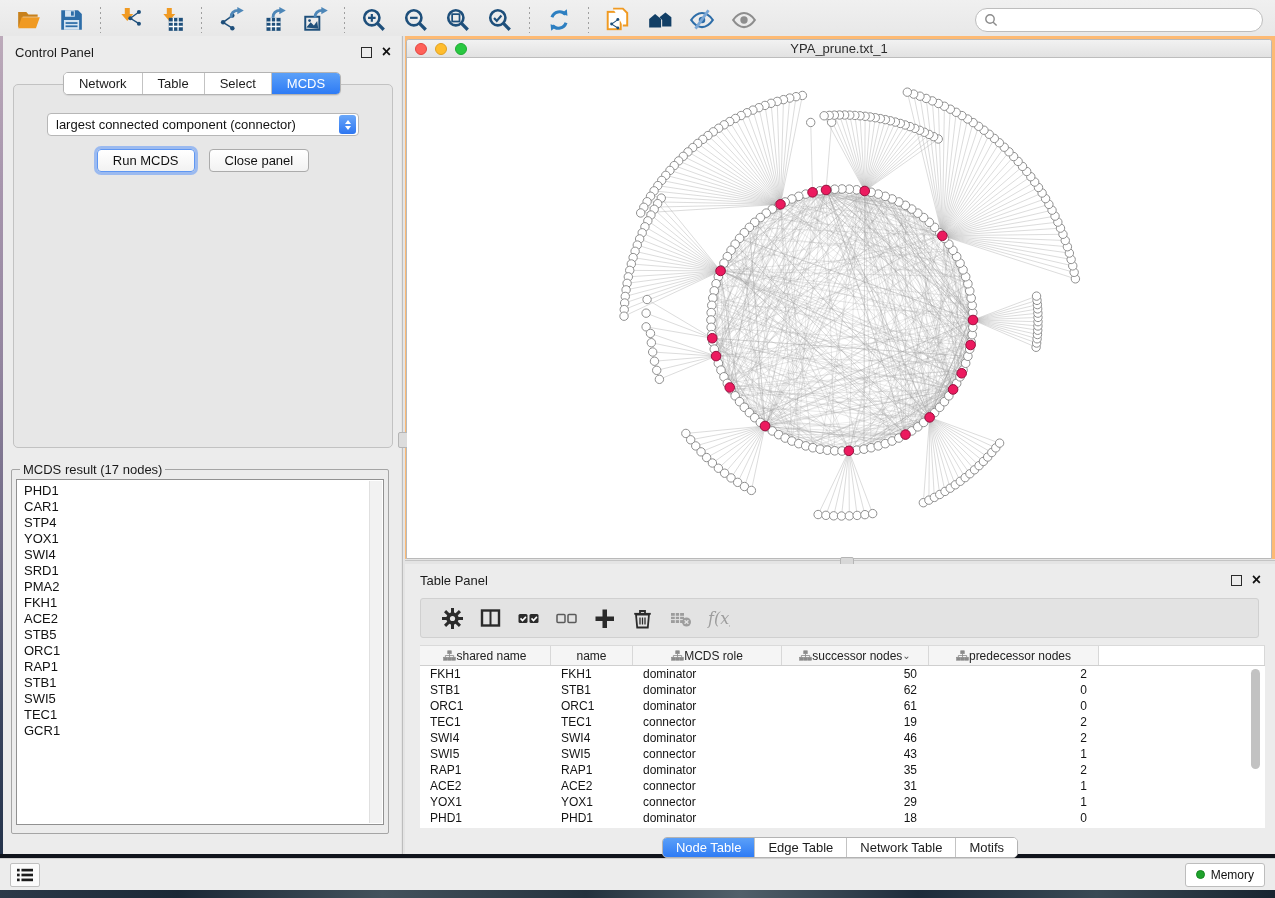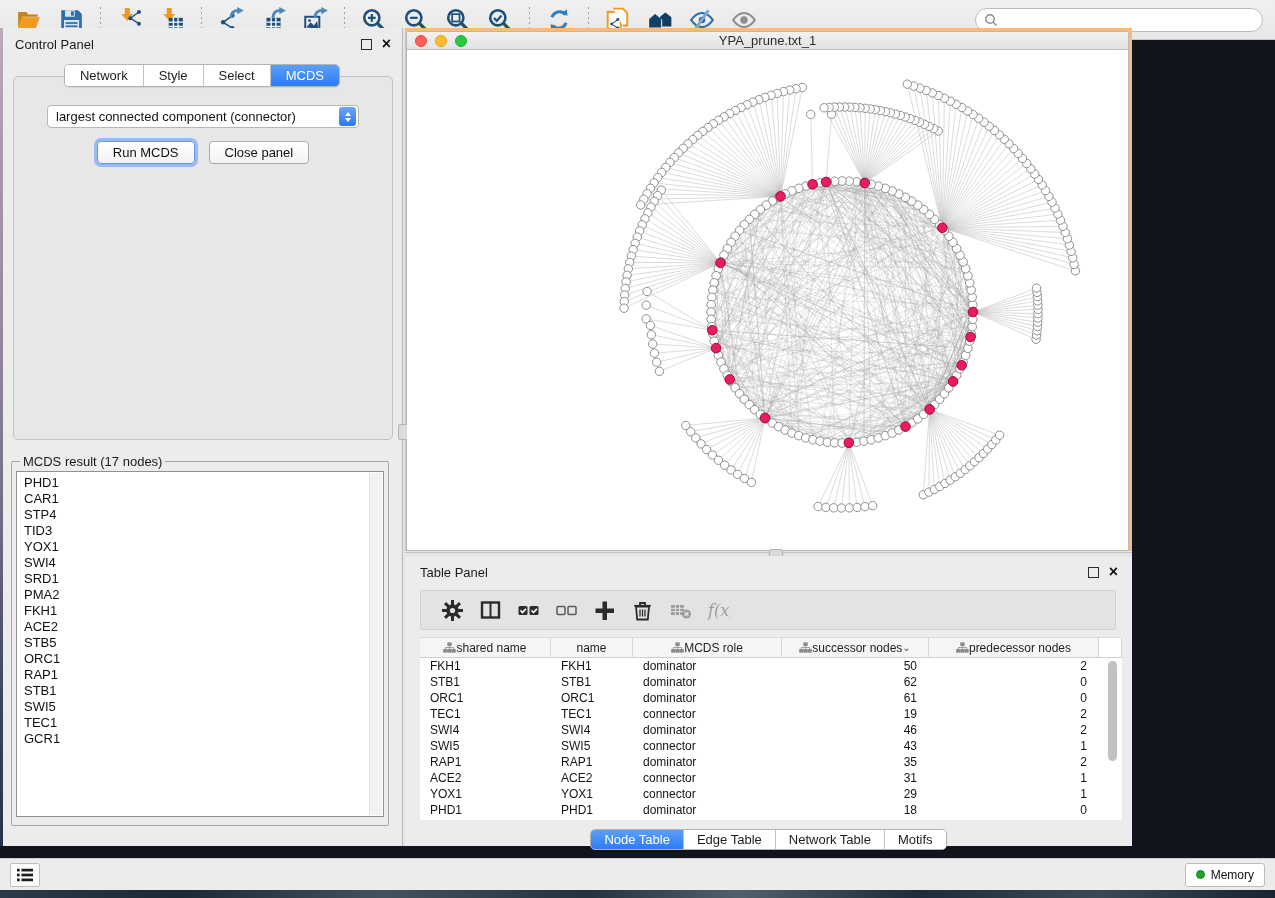--- a/index.html
+++ b/index.html
@@ -12,21 +12,21 @@
            border-bottom:1px solid #c6c6c6;display:flex;align-items:center;box-sizing:border-box;padding:0 8px;}
   .tb-btn{width:34px;height:32px;display:flex;align-items:center;justify-content:center;border-radius:4px;margin:0 4px;}
   .tb-sep{width:1px;height:26px;margin:0 8px;background-image:linear-gradient(#9f9f9f 35%, rgba(0,0,0,0) 0%);
           background-size:1px 5px;background-repeat:repeat-y;}
   .tb-spacer{flex:1;}
   .searchbox{width:288px;height:24px;background:#fff;border:1px solid #bdbdbd;border-radius:13px;
              display:flex;align-items:center;padding:0 8px;box-sizing:border-box;margin-right:4px;}
   .searchbox input{border:none;outline:none;flex:1;font-size:13px;font-family:"Liberation Sans",sans-serif;background:transparent;}
 
   
-  .main{position:absolute;left:0;top:28px;width:1132px;height:818px;display:flex;justify-content:space-between;}
+  .main{position:absolute;left:0;top:36px;width:1275px;height:818px;display:flex;justify-content:space-between;}
   .left-sliver{width:3px;height:100%;background:linear-gradient(180deg,#bcaaba 0%,#a795ad 18%,#93859f 40%,#6d6884 62%,#3c4660 82%,#24334b 100%);}
 
   
   .control-panel{width:398px;height:100%;background:#ececec;box-sizing:border-box;position:relative;}
   .cp-titlerow{height:24px;display:flex;align-items:center;padding:4px 10px 0 12px;}
   .panel-title{font-size:13px;color:#1c1c1c;}
   .win-icons{margin-left:auto;display:flex;align-items:center;gap:10px;}
   .float-ic{width:9px;height:9px;border:1.6px solid #2a2a2a;display:inline-block;}
   .close-ic{font-size:16px;font-weight:900;color:#111;line-height:10px;}
 
@@ -300,21 +300,21 @@
       <div class="cp-titlerow">
         <span class="panel-title">Control Panel</span>
         <span class="win-icons">
           <span class="float-ic"></span>
           <span class="close-ic">×</span>
         </span>
       </div>
       <div class="cp-tabswrap">
         <div class="seg-tabs" id="cp-tabs">
             <div class="seg-tab">Network</div>
-            <div class="seg-tab">Style</div>
+            <div class="seg-tab">Table</div>
             <div class="seg-tab">Select</div>
             <div class="seg-tab active">MCDS</div>
           </div>
       </div>
 
       <div class="cp-box">
         <div class="dropdown">
           <span class="dd-text">largest connected component (connector)</span>
           <span class="dd-stepper">
               <i class="dd-up"></i>
@@ -327,21 +327,20 @@
         </div>
       </div>
 
       <fieldset class="mcds-fs">
         <legend>MCDS result (17 nodes)</legend>
         <div class="mcds-list" id="mcds-list">
           <div class="mcds-scroll"></div>
         <div class="row">PHD1</div>
             <div class="row">CAR1</div>
             <div class="row">STP4</div>
-            <div class="row">TID3</div>
             <div class="row">YOX1</div>
             <div class="row">SWI4</div>
             <div class="row">SRD1</div>
             <div class="row">PMA2</div>
             <div class="row">FKH1</div>
             <div class="row">ACE2</div>
             <div class="row">STB5</div>
             <div class="row">ORC1</div>
             <div class="row">RAP1</div>
             <div class="row">STB1</div>

